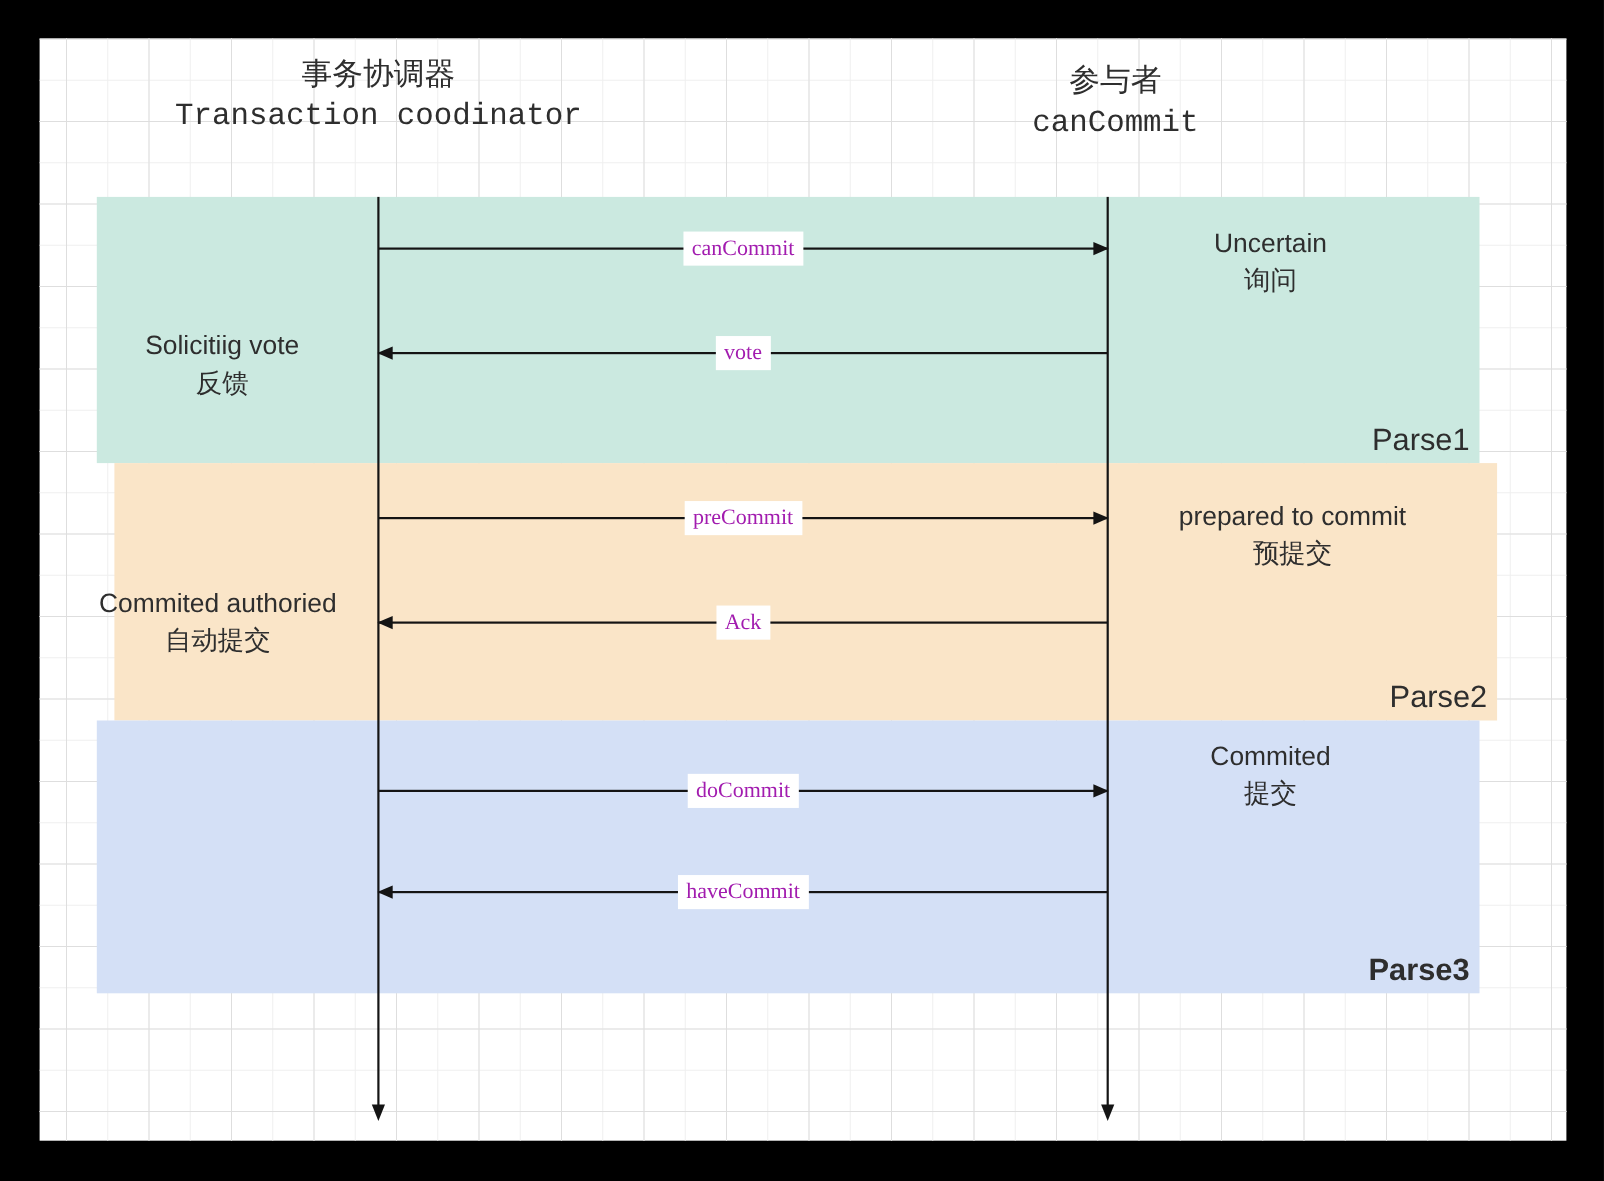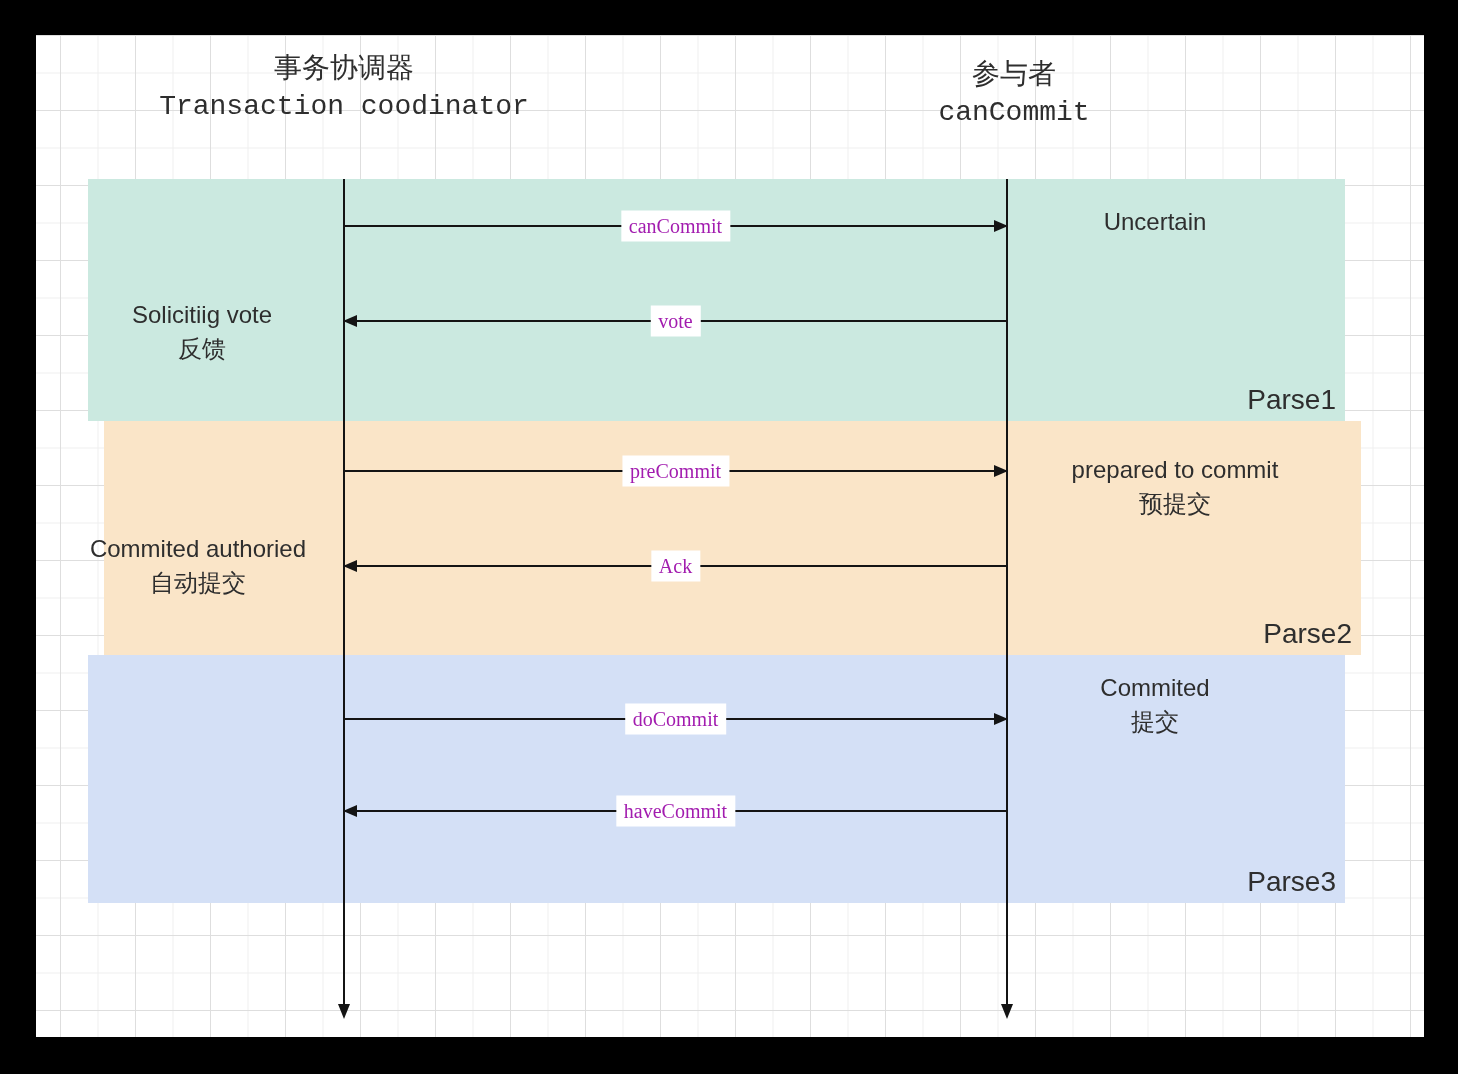--- a/index.html
+++ b/index.html
@@ -27,21 +27,21 @@
   .actor-header {
     position:absolute; top:16px; width:440px;
     text-align:center; font-size:28px; line-height:37px; color:#2e2e2e;font-family:Liberation Mono, monospace;
   }
   .actor-header.left  { left:88px;  }
   .actor-header.right { left:758px; top:22px; }
 
   .band { position:absolute; left:52px; width:1257px; }
   .band.phase1 { top:144px; height:242px; }
   .band.phase2 { top:386px; height:234px; }
-  .band.phase3 { top:620px; height:248px; }
+  .band.phase3 { top:620px; height:248px;font-weight:bold; }
   .parse-label {
     position:absolute; right:9px; bottom:5px;
     font-size:28px; color:#2e2e2e;
   }
 
   .state-label {
     position:absolute; width:400px; text-align:center;
     font-size:24px; line-height:34px; color:#2e2e2e;
   }
 
@@ -106,20 +106,21 @@
     </div>
     <div class="band phase2" style="background-color: rgb(250, 229, 200); margin-left: 16px;">
       <div class="parse-label">Parse2</div>
     </div>
     <div class="band phase3" style="background-color: rgb(212, 224, 246);">
       <div class="parse-label">Parse3</div>
     </div>
 
     <div class="state-label st-uncertain">
       <div>Uncertain</div>
+      <div>询问</div>
     </div>
     <div class="state-label st-soliciting">
       <div>Solicitiig vote</div>
       <div>反馈</div>
     </div>
     <div class="state-label st-prepared">
       <div>prepared to commit</div>
       <div>预提交</div>
     </div>
     <div class="state-label st-authoried">

